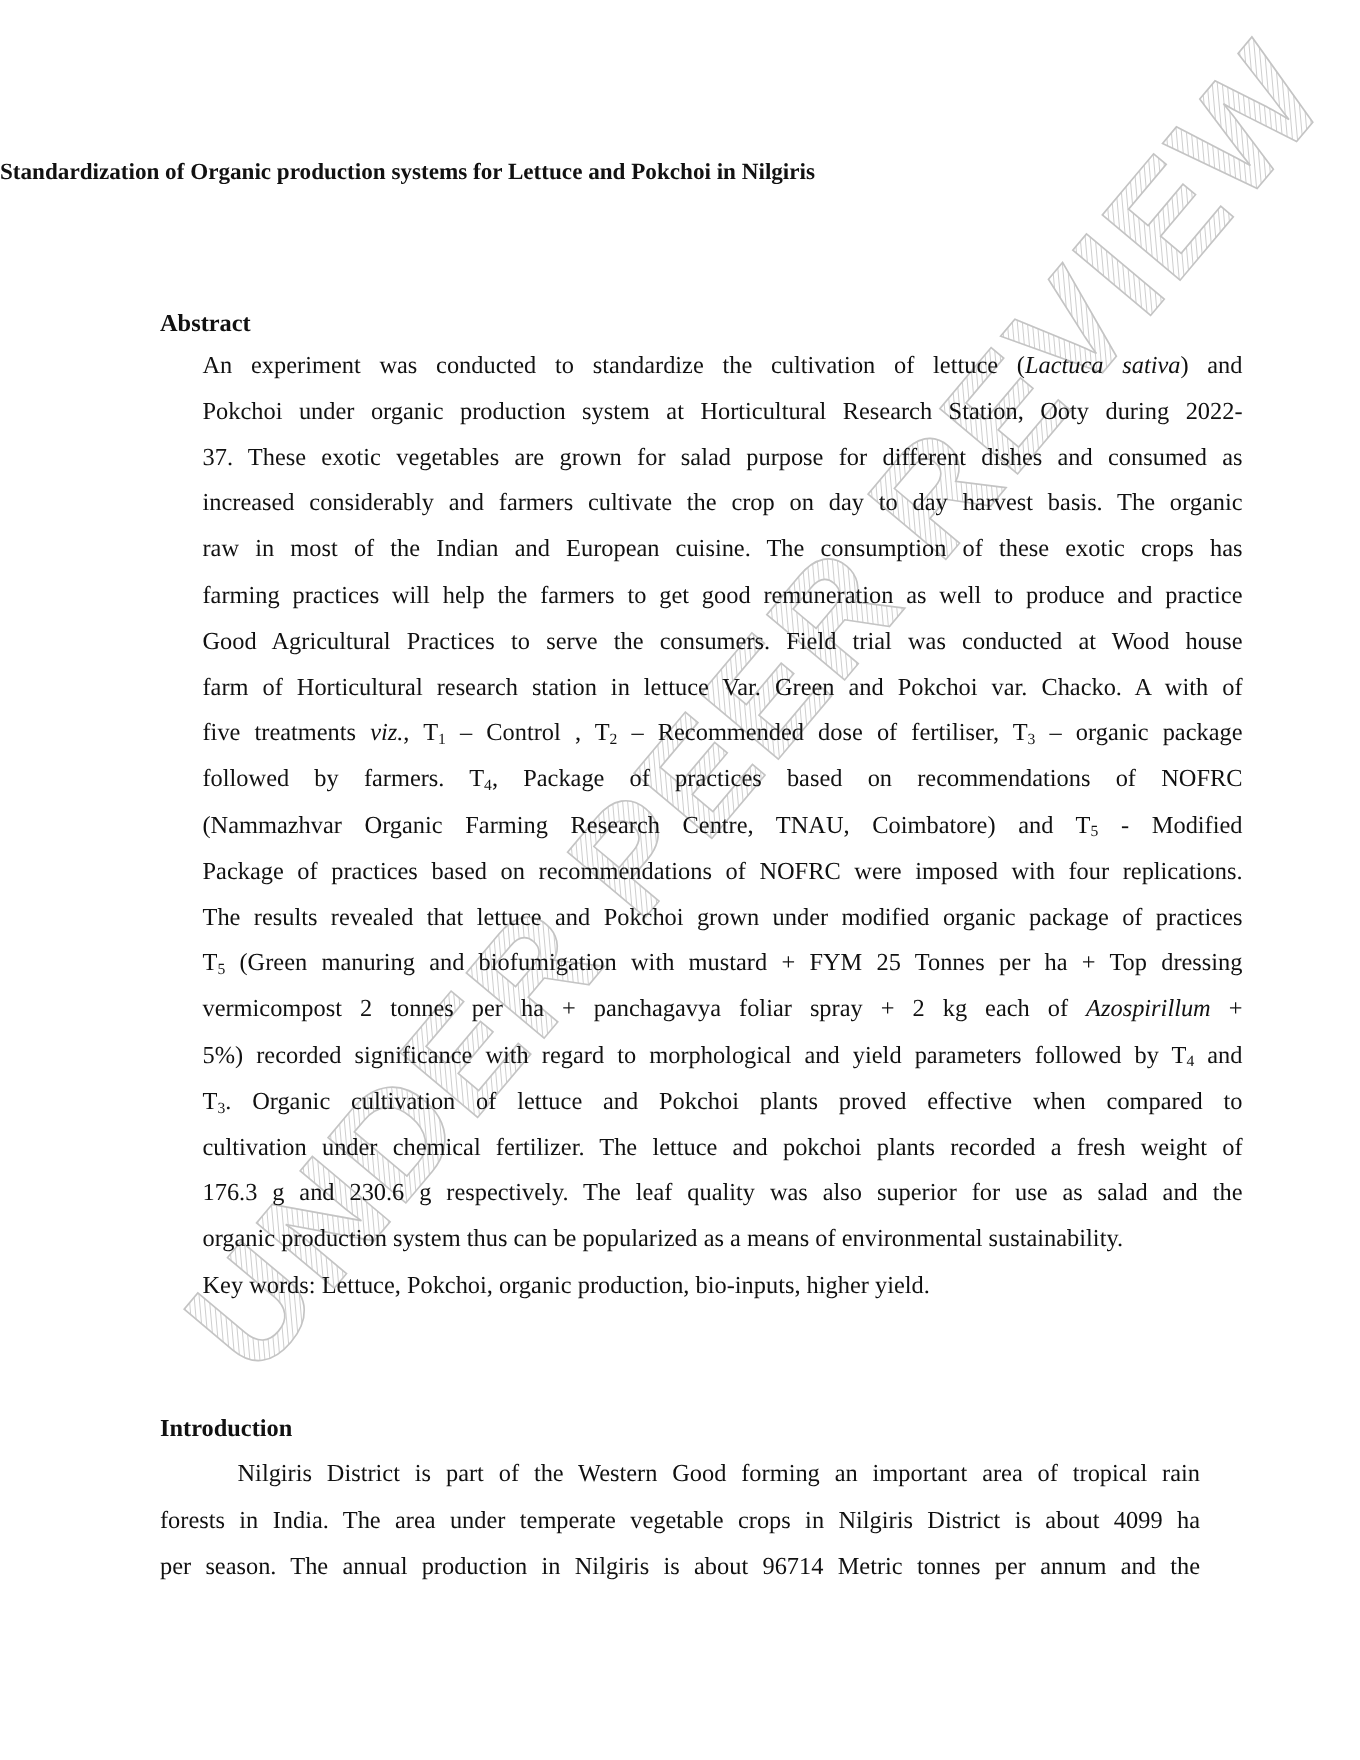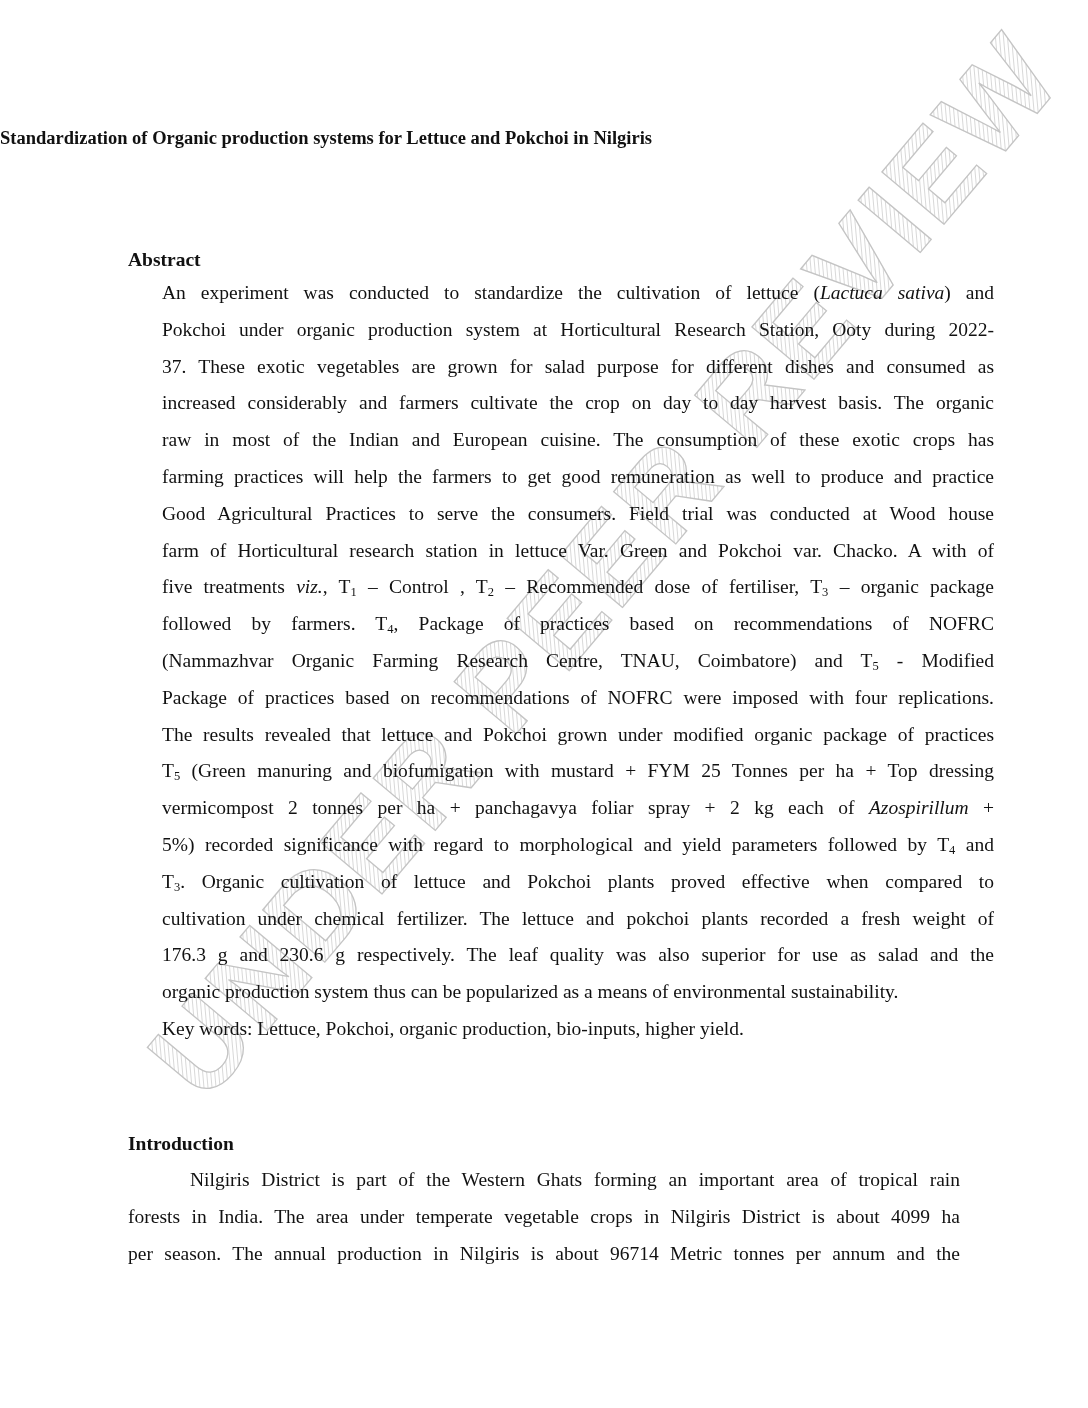--- a/index.html
+++ b/index.html
@@ -64,17 +64,17 @@
         <span class="line">cultivation under chemical fertilizer. The lettuce and pokchoi plants recorded a fresh weight of</span>
         <span class="line">176.3 g and 230.6 g respectively. The leaf quality was also superior for use as salad and the</span>
         <span class="line last">organic production system thus can be popularized as a means of environmental sustainability.</span>
       </div>
     <span class="line last"><span class="kw-label">Key words</span><span>: Lettuce, Pokchoi, organic production, bio-inputs, higher yield.</span></span>
   </div>
 
   <div class="heading intro-heading">Introduction</div>
 
   <div class="text-block intro-body">
-    <span class="line indent">Nilgiris District is part of the Western Ghats forming an important area of tropical rain</span>
+    <span class="line indent">Nilgiris District is part of the Western Good forming an important area of tropical rain</span>
     <span class="line">forests in India. The area under temperate vegetable crops in Nilgiris District is about 4099 ha</span>
     <span class="line">per season. The annual production in Nilgiris is about 96714 Metric tonnes per annum and the</span>
   </div>
 </div>
 
 </body></html>

